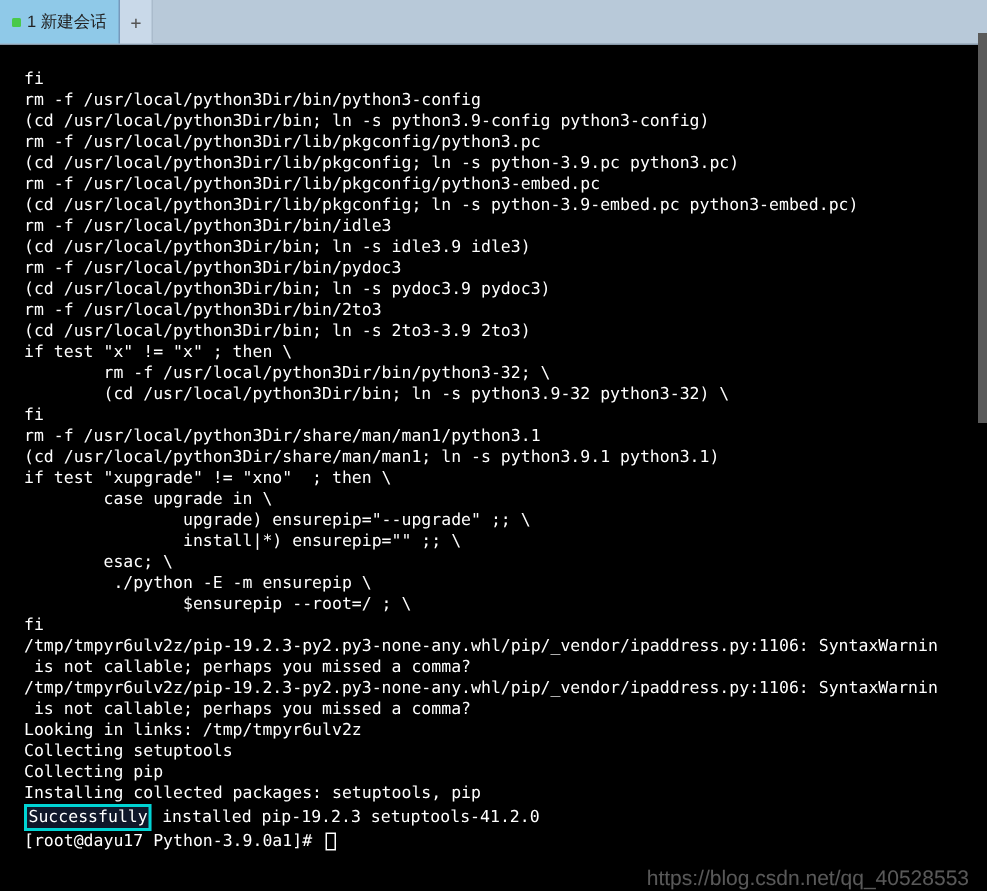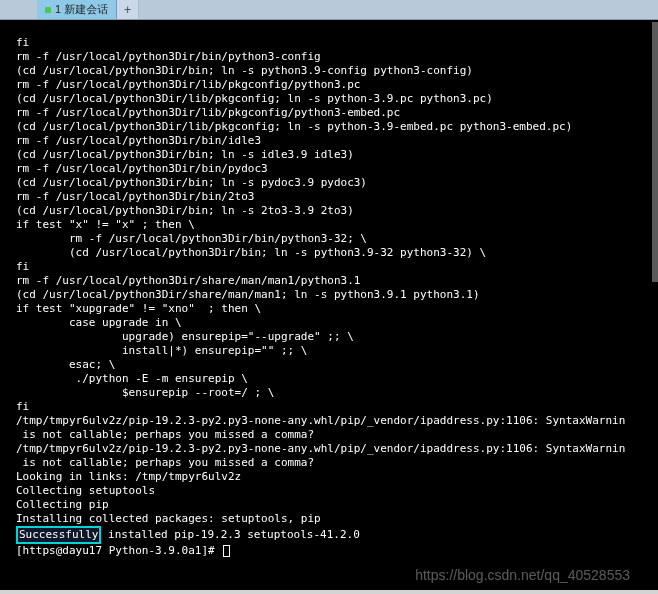--- a/index.html
+++ b/index.html
@@ -4,26 +4,25 @@
   <style>
     * { margin: 0; padding: 0; box-sizing: border-box; }
     body {
       font-family: "Consolas", "Monaco", monospace;
       background: #d4d4d4;
       width: 658px;
       height: 594px;
       overflow: hidden;
     }
     .tab-bar {
-      height: 20px;
+      height: 30px;
       background: #b8c9d9;
       display: flex;
       align-items: stretch;
       border-bottom: 1px solid #8899aa;
-      padding-left: 37px;
     }
     .tab {
       display: flex;
       align-items: center;
       padding: 0 8px;
       font-size: 11px;
       font-family: "Microsoft YaHei", Arial, sans-serif;
       background: #8fc9e8;
       border-right: 1px solid #7799bb;
       cursor: pointer;
@@ -71,21 +70,21 @@
       display: inline-block;
       width: 7px;
       height: 12px;
       border: 1px solid #fff;
       vertical-align: middle;
       margin-left: 2px;
     }
     .watermark {
       position: absolute;
       bottom: 8px;
-      right: 28px;
+      right: 12px;
       color: rgba(255,255,255,0.35);
       font-size: 14px;
       font-family: Arial, sans-serif;
       pointer-events: none;
     }
     .scroll-v {
       position: absolute;
       top: 22px;
       right: 0;
       width: 6px;
@@ -99,17 +98,17 @@
 <div class="tab-bar">
   <div class="tab">
     <span class="tab-indicator"></span>
     <span class="tab-label">1 新建会话</span>
   </div>
   <div class="tab-add">+</div>
 </div>
 
 <div class="terminal">
 <div id="term-lines"><div class="terminal-line">fi</div><div class="terminal-line">rm -f /usr/local/python3Dir/bin/python3-config</div><div class="terminal-line">(cd /usr/local/python3Dir/bin; ln -s python3.9-config python3-config)</div><div class="terminal-line">rm -f /usr/local/python3Dir/lib/pkgconfig/python3.pc</div><div class="terminal-line">(cd /usr/local/python3Dir/lib/pkgconfig; ln -s python-3.9.pc python3.pc)</div><div class="terminal-line">rm -f /usr/local/python3Dir/lib/pkgconfig/python3-embed.pc</div><div class="terminal-line">(cd /usr/local/python3Dir/lib/pkgconfig; ln -s python-3.9-embed.pc python3-embed.pc)</div><div class="terminal-line">rm -f /usr/local/python3Dir/bin/idle3</div><div class="terminal-line">(cd /usr/local/python3Dir/bin; ln -s idle3.9 idle3)</div><div class="terminal-line">rm -f /usr/local/python3Dir/bin/pydoc3</div><div class="terminal-line">(cd /usr/local/python3Dir/bin; ln -s pydoc3.9 pydoc3)</div><div class="terminal-line">rm -f /usr/local/python3Dir/bin/2to3</div><div class="terminal-line">(cd /usr/local/python3Dir/bin; ln -s 2to3-3.9 2to3)</div><div class="terminal-line">if test "x" != "x" ; then \</div><div class="terminal-line">        rm -f /usr/local/python3Dir/bin/python3-32; \</div><div class="terminal-line">        (cd /usr/local/python3Dir/bin; ln -s python3.9-32 python3-32) \</div><div class="terminal-line">fi</div><div class="terminal-line">rm -f /usr/local/python3Dir/share/man/man1/python3.1</div><div class="terminal-line">(cd /usr/local/python3Dir/share/man/man1; ln -s python3.9.1 python3.1)</div><div class="terminal-line">if test "xupgrade" != "xno"  ; then \</div><div class="terminal-line">        case upgrade in \</div><div class="terminal-line">                upgrade) ensurepip="--upgrade" ;; \</div><div class="terminal-line">                install|*) ensurepip="" ;; \</div><div class="terminal-line">        esac; \</div><div class="terminal-line">         ./python -E -m ensurepip \</div><div class="terminal-line">                $ensurepip --root=/ ; \</div><div class="terminal-line">fi</div><div class="terminal-line">/tmp/tmpyr6ulv2z/pip-19.2.3-py2.py3-none-any.whl/pip/_vendor/ipaddress.py:1106: SyntaxWarnin</div><div class="terminal-line"> is not callable; perhaps you missed a comma?</div><div class="terminal-line">/tmp/tmpyr6ulv2z/pip-19.2.3-py2.py3-none-any.whl/pip/_vendor/ipaddress.py:1106: SyntaxWarnin</div><div class="terminal-line"> is not callable; perhaps you missed a comma?</div><div class="terminal-line">Looking in links: /tmp/tmpyr6ulv2z</div><div class="terminal-line">Collecting setuptools</div><div class="terminal-line">Collecting pip</div><div class="terminal-line">Installing collected packages: setuptools, pip</div></div><span class="highlight-box">Successfully</span><span> installed pip-19.2.3 setuptools-41.2.0</span>
-<span class="prompt-line">[https@dayu17 Python-3.9.0a1]# </span><span class="cursor"></span>
+<span class="prompt-line">[root@dayu17 Python-3.9.0a1]# </span><span class="cursor"></span>
   <div class="watermark">https://blog.csdn.net/qq_40528553</div>
 </div>
 
 <div class="scroll-v"></div>
 
 </body></html>

